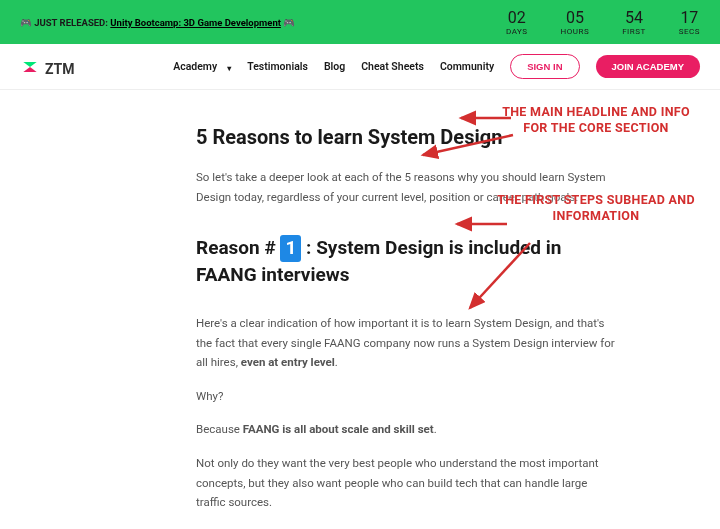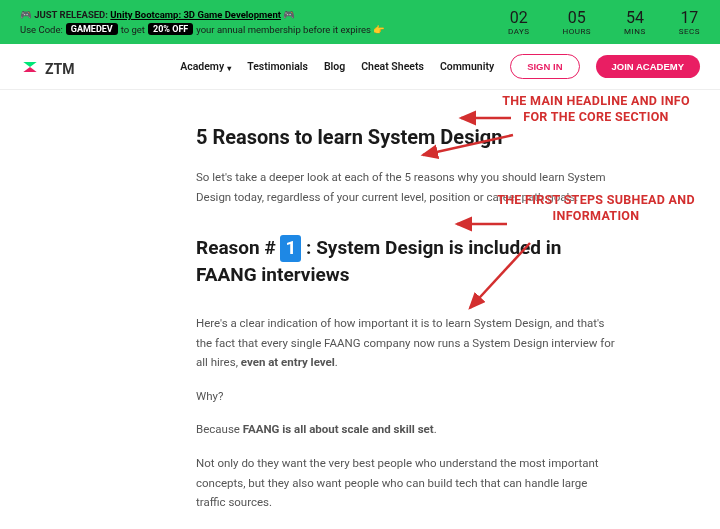--- a/index.html
+++ b/index.html
@@ -11,62 +11,55 @@
 .promo-sub{display:flex;align-items:center;gap:3px}
 .badge{background:#000;color:#fff;padding:1px 5px;border-radius:3px;font-weight:700;font-size:9px}
 .countdown{display:flex;gap:33px}
 .cd-item{text-align:center}
 .cd-num{font-size:16px;font-weight:400}
 .cd-label{font-size:8px;letter-spacing:0.5px}
 .header{display:flex;justify-content:space-between;align-items:center;padding:10px 20px;border-bottom:1px solid #eee}
 .logo{display:flex;align-items:flex-end;gap:5px;font-weight:700;font-size:14px;color:#333}
 .logo-icon{width:20px;height:20px}
 .nav{display:flex;align-items:center;gap:16px;font-size:10.5px;font-weight:600}
-.nav-item{cursor:pointer;display:flex;align-items:flex-end;gap:3px}
+.nav-item{cursor:pointer;display:flex;align-items:flex-end;gap:10px}
 .chev{font-size:8px}
 .btn-signin{border:1.5px solid #e91e63;color:#e91e63;background:#fff;padding:6px 16px;border-radius:18px;font-size:9.5px;font-weight:700;cursor:pointer}
 .btn-join{background:#e91e63;color:#fff;border:none;padding:6px 16px;border-radius:18px;font-size:9.5px;font-weight:700;cursor:pointer}
 .content{max-width:440px;margin:30px auto 0 186px;padding:0 10px;font-size:11.5px;line-height:1.7;color:#555}
 .h1{font-size:20px;font-weight:700;color:#1a1a1a;margin-bottom:14px}
 .h2{font-size:19px;font-weight:700;color:#1a1a1a;margin:28px 0 26px;line-height:1.4}
 .num-badge{background:#1e88e5;color:#fff;padding:0 5px;border-radius:3px;display:inline-block}
 .content p{margin-bottom:14px}
 .anno{position:absolute;color:#d32f2f;font-weight:700;font-size:12.5px;text-align:center;line-height:1.3;text-shadow:0 0 2px #fff;pointer-events:none;letter-spacing:0.3px}
-.anno1{left:496px;top:93px;width:200px}
+.anno1{left:496px;top:104px;width:200px}
 .anno2{left:496px;top:192px;width:200px}
 .arrow{position:absolute;pointer-events:none}
 </style>
 </head>
 <body>
 
 <div class="promo-bar">
   <div class="promo-left">
     <div class="promo-title">
       <span>🎮 JUST RELEASED: </span><a href="#">Unity Bootcamp: 3D Game Development</a><span> 🎮</span>
-    </div>
-    <div class="promo-sub">
-      <span>Use Code: </span>
-      <span class="badge">GAMEDEV</span>
-      <span> to get </span>
-      <span class="badge">20% OFF</span>
-      <span> your annual membership before it expires 👉</span>
     </div>
   </div>
   <div class="countdown">
     <div class="cd-item">
         <div class="cd-num">02</div>
         <div class="cd-label">DAYS</div>
       </div>
     <div class="cd-item">
         <div class="cd-num">05</div>
         <div class="cd-label">HOURS</div>
       </div>
     <div class="cd-item">
         <div class="cd-num">54</div>
-        <div class="cd-label">MINS</div>
+        <div class="cd-label">FIRST</div>
       </div>
     <div class="cd-item">
         <div class="cd-num">17</div>
         <div class="cd-label">SECS</div>
       </div>
   </div>
 </div>
 
 <div class="header">
   <div class="logo">

